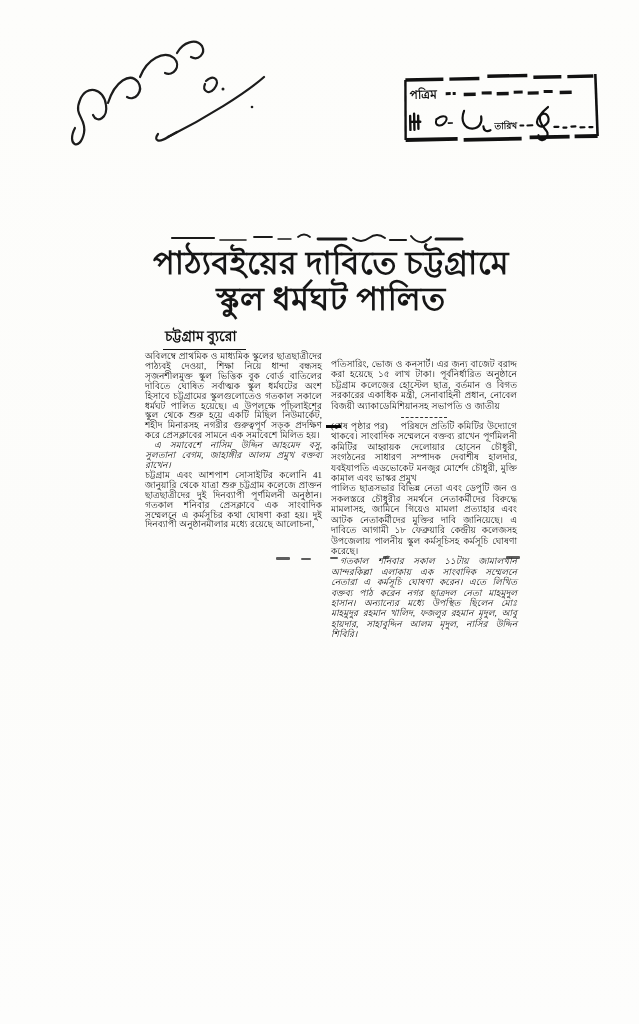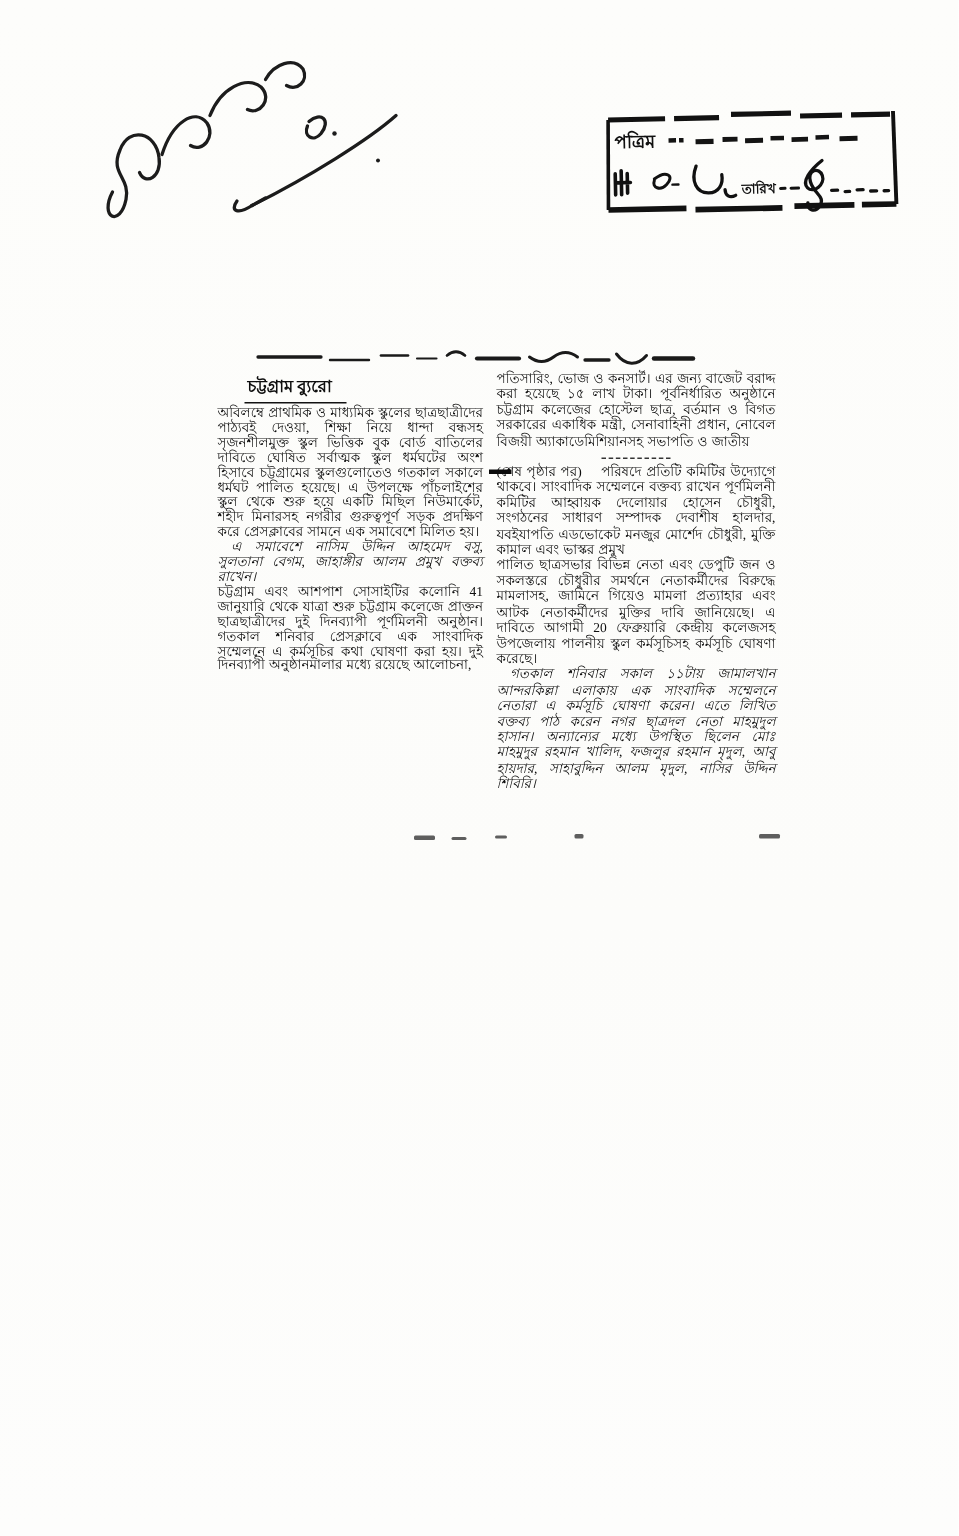--- a/index.html
+++ b/index.html
@@ -38,24 +38,24 @@
     filter:blur(0.2px);
     margin:4px 0 0 0;
   }
   .columns{
     display:flex;
     gap:9px;
     margin-top:6px;
     filter:blur(0.25px) contrast(1.08);
   }
   .col-left{width:177px;}
-  .col-right{width:186px;}
+  .col-right{width:186px;margin-top:36px;}
   .dateline{
     display:inline-block;
-    font-size:11px;font-weight:700;
+    font-size:14px;font-weight:700;
     border-bottom:1px solid #1a1a1a;
     padding:0 10px 0 2px;
     margin:2px 0 2px 18px;
   }
   .p{
     font-size:9px;line-height:9.9px;
     text-align:justify;
     margin:0;
     word-spacing:0.5px;
   }
@@ -136,38 +136,42 @@
       <path d="M150,9 h28" stroke-width="2.8"></path>
       <path d="M185,8 q8,6 16,0 q8,-6 16,0" stroke-width="2"></path>
       <path d="M222,10 h16" stroke-width="2.2"></path>
       <path d="M243,6 c6,8 14,8 20,1" stroke-width="2"></path>
       <path d="M268,9 h26" stroke-width="3"></path>
     </g>
   </svg>
 
   <div class="clip">
 
+    <h1 class="headline ink">
+      <span>পাঠ্যবইয়ের দাবিতে চট্টগ্রামে</span><br>
+      <span>স্কুল ধর্মঘট পালিত</span>
+    </h1>
 
     <div class="columns">
 
       <div class="col-left">
         <span class="dateline">চট্টগ্রাম ব্যুরো</span>
         <p class="p">অবিলম্বে প্রাথমিক ও মাধ্যমিক স্কুলের ছাত্রছাত্রীদের পাঠ্যবই দেওয়া, শিক্ষা নিয়ে ধান্দা বন্ধসহ সৃজনশীলমুক্ত স্কুল ভিত্তিক বুক বোর্ড বাতিলের দাবিতে ঘোষিত সর্বাত্মক স্কুল ধর্মঘটের অংশ হিসাবে চট্টগ্রামের স্কুলগুলোতেও গতকাল সকালে ধর্মঘট পালিত হয়েছে। এ উপলক্ষে পাঁচলাইশের স্কুল থেকে শুরু হয়ে একটি মিছিল নিউমার্কেট, শহীদ মিনারসহ নগরীর গুরুত্বপূর্ণ সড়ক প্রদক্ষিণ করে প্রেসক্লাবের সামনে এক সমাবেশে মিলিত হয়।</p>
         <p class="p indent">এ সমাবেশে নাসিম উদ্দিন আহমেদ বসু, সুলতানা বেগম, জাহাঙ্গীর আলম প্রমুখ বক্তব্য রাখেন।</p>
         <p class="p">চট্টগ্রাম এবং আশপাশ সোসাইটির কলোনি 41 জানুয়ারি থেকে যাত্রা শুরু চট্টগ্রাম কলেজে প্রাক্তন ছাত্রছাত্রীদের দুই দিনব্যাপী পূর্ণমিলনী অনুষ্ঠান। গতকাল শনিবার প্রেসক্লাবে এক সাংবাদিক সম্মেলনে এ কর্মসূচির কথা ঘোষণা করা হয়। দুই দিনব্যাপী অনুষ্ঠানমালার মধ্যে রয়েছে আলোচনা,</p>
       </div>
 
       <div class="col-right">
         <p class="p">পতিসারিং, ভোজ ও কনসার্ট। এর জন্য বাজেট বরাদ্দ করা হয়েছে ১৫ লাখ টাকা। পূর্বনির্ধারিত অনুষ্ঠানে চট্টগ্রাম কলেজের হোস্টেল ছাত্র, বর্তমান ও বিগত সরকারের একাধিক মন্ত্রী, সেনাবাহিনী প্রধান, নোবেল বিজয়ী অ্যাকাডেমিশিয়ানসহ সভাপতি ও জাতীয়</p>
         <div class="dash-sep"></div>
         <div class="jump-head-wrap">
           <span class="jump-head-rule"></span>
         </div>
         <p class="p"><span class="lead">(শেষ পৃষ্ঠার পর)</span><span>পরিষদে প্রতিটি কমিটির উদ্যোগে থাকবে। সাংবাদিক সম্মেলনে বক্তব্য রাখেন পূর্ণমিলনী কমিটির আহ্বায়ক দেলোয়ার হোসেন চৌধুরী, সংগঠনের সাধারণ সম্পাদক দেবাশীষ হালদার, যবইযাপতি এডভোকেট মনজুর মোর্শেদ চৌধুরী, মুক্তি কামাল এবং ভাস্কর প্রমুখ</span></p>
-        <p class="p">পালিত ছাত্রসভার বিভিন্ন নেতা এবং ডেপুটি জন ও সকলস্তরে চৌধুরীর সমর্থনে নেতাকর্মীদের বিরুদ্ধে মামলাসহ, জামিনে গিয়েও মামলা প্রত্যাহার এবং আটক নেতাকর্মীদের মুক্তির দাবি জানিয়েছে। এ দাবিতে আগামী 20 ফেব্রুয়ারি কেন্দ্রীয় কলেজসহ উপজেলায় পালনীয় স্কুল কর্মসূচিসহ কর্মসূচি ঘোষণা করেছে।</p>
+        <p class="p">পালিত ছাত্রসভার বিভিন্ন নেতা এবং ডেপুটি জন ও সকলস্তরে চৌধুরীর সমর্থনে নেতাকর্মীদের বিরুদ্ধে মামলাসহ, জামিনে গিয়েও মামলা প্রত্যাহার এবং আটক নেতাকর্মীদের মুক্তির দাবি জানিয়েছে। এ দাবিতে আগামী ১৮ ফেব্রুয়ারি কেন্দ্রীয় কলেজসহ উপজেলায় পালনীয় স্কুল কর্মসূচিসহ কর্মসূচি ঘোষণা করেছে।</p>
         <p class="p indent">গতকাল শনিবার সকাল ১১টায় জামালখান আন্দরকিল্লা এলাকায় এক সাংবাদিক সম্মেলনে নেতারা এ কর্মসূচি ঘোষণা করেন। এতে লিখিত বক্তব্য পাঠ করেন নগর ছাত্রদল নেতা মাহমুদুল হাসান। অন্যান্যের মধ্যে উপস্থিত ছিলেন মোঃ মাহমুদুর রহমান খালিদ, ফজলুর রহমান মৃদুল, আবু হায়দার, সাহাবুদ্দিন আলম মৃদুল, নাসির উদ্দিন শিবিরি।</p>
       </div>
 
     </div>
   </div>
 
   <div class="smudge" style="left:276px;top:557px;width:14px;height:3px;"></div>
   <div class="smudge" style="left:301px;top:558px;width:10px;height:2px;"></div>
   <div class="smudge" style="left:330px;top:557px;width:8px;height:2px;"></div>
   <div class="smudge" style="left:383px;top:556px;width:6px;height:3px;"></div>

